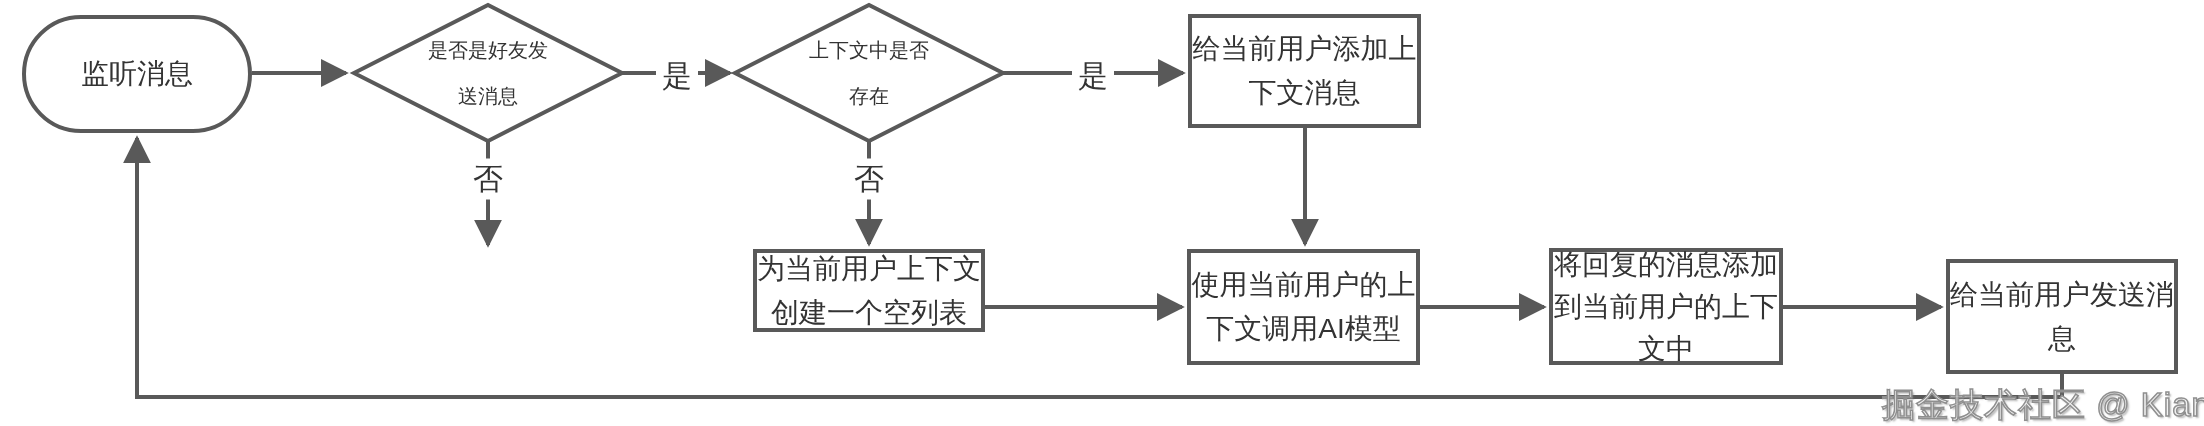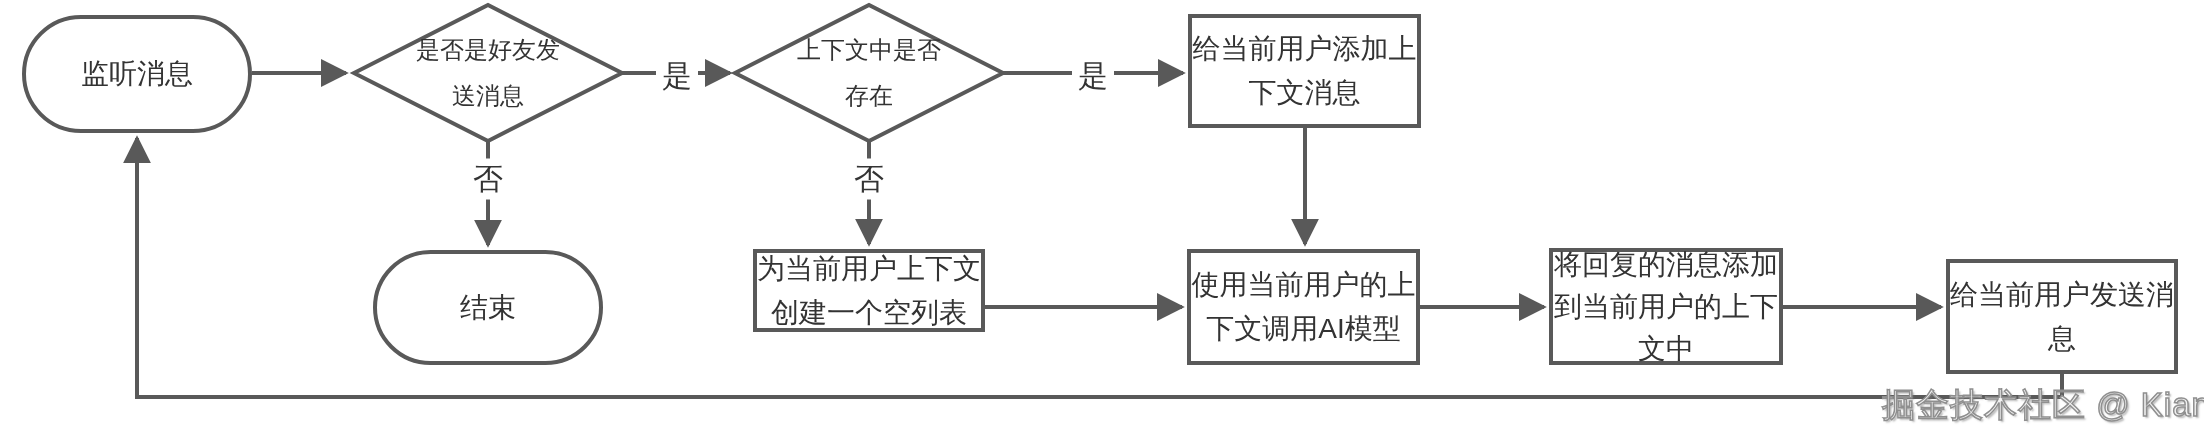--- a/index.html
+++ b/index.html
@@ -10,21 +10,21 @@
   svg.wires{position:absolute;left:0;top:0;z-index:1;}
   .node{
     position:absolute;box-sizing:border-box;z-index:2;background:#ffffff;
     border:4px solid #595959;display:flex;align-items:center;justify-content:center;
     text-align:center;font-size:28px;line-height:44px;white-space:pre-line;color:#333333;
   }
   .stadium{border-radius:60px;}
   .diamond-label{
     position:absolute;z-index:3;background:transparent;border:none;
     display:flex;align-items:center;justify-content:center;text-align:center;
-    font-size:24px;line-height:46px;white-space:pre-line;color:#333333;
+    font-size:20px;line-height:46px;white-space:pre-line;color:#333333;
   }
   .edge-label{
     position:absolute;z-index:4;transform:translate(-50%,-50%);
     background:#ffffff;padding:0 6px;font-size:30px;color:#333333;
   }
   .tight{line-height:42px;justify-content:center;}
   .watermark{
     position:absolute;z-index:6;left:1882px;top:383px;
     font-size:33px;letter-spacing:1px;color:#f2f2f2;
     -webkit-text-stroke:1.5px #8f8f8f;
@@ -70,23 +70,20 @@
   <div class="diamond-label" style="left:755px;top:15px;width:228px;height:116px;">
     <span>上下文中是否
 存在</span>
   </div>
 
   <div class="node" style="left:1188px;top:14px;width:233px;height:114px;">
     <span>给当前用户添加上
 下文消息</span>
   </div>
 
-  <div class="node stadium" style="left:373px;top:250px;width:230px;height:115px;">
-    <span>结束</span>
-  </div>
 
   <div class="node" style="left:753px;top:249px;width:232px;height:83px;">
     <span>为当前用户上下文
 创建一个空列表</span>
   </div>
   <div class="node" style="left:1187px;top:249px;width:233px;height:116px;">
     <span>使用当前用户的上
 下文调用AI模型</span>
   </div>
   <div class="node tight" style="left:1549px;top:248px;width:234px;height:117px;">

